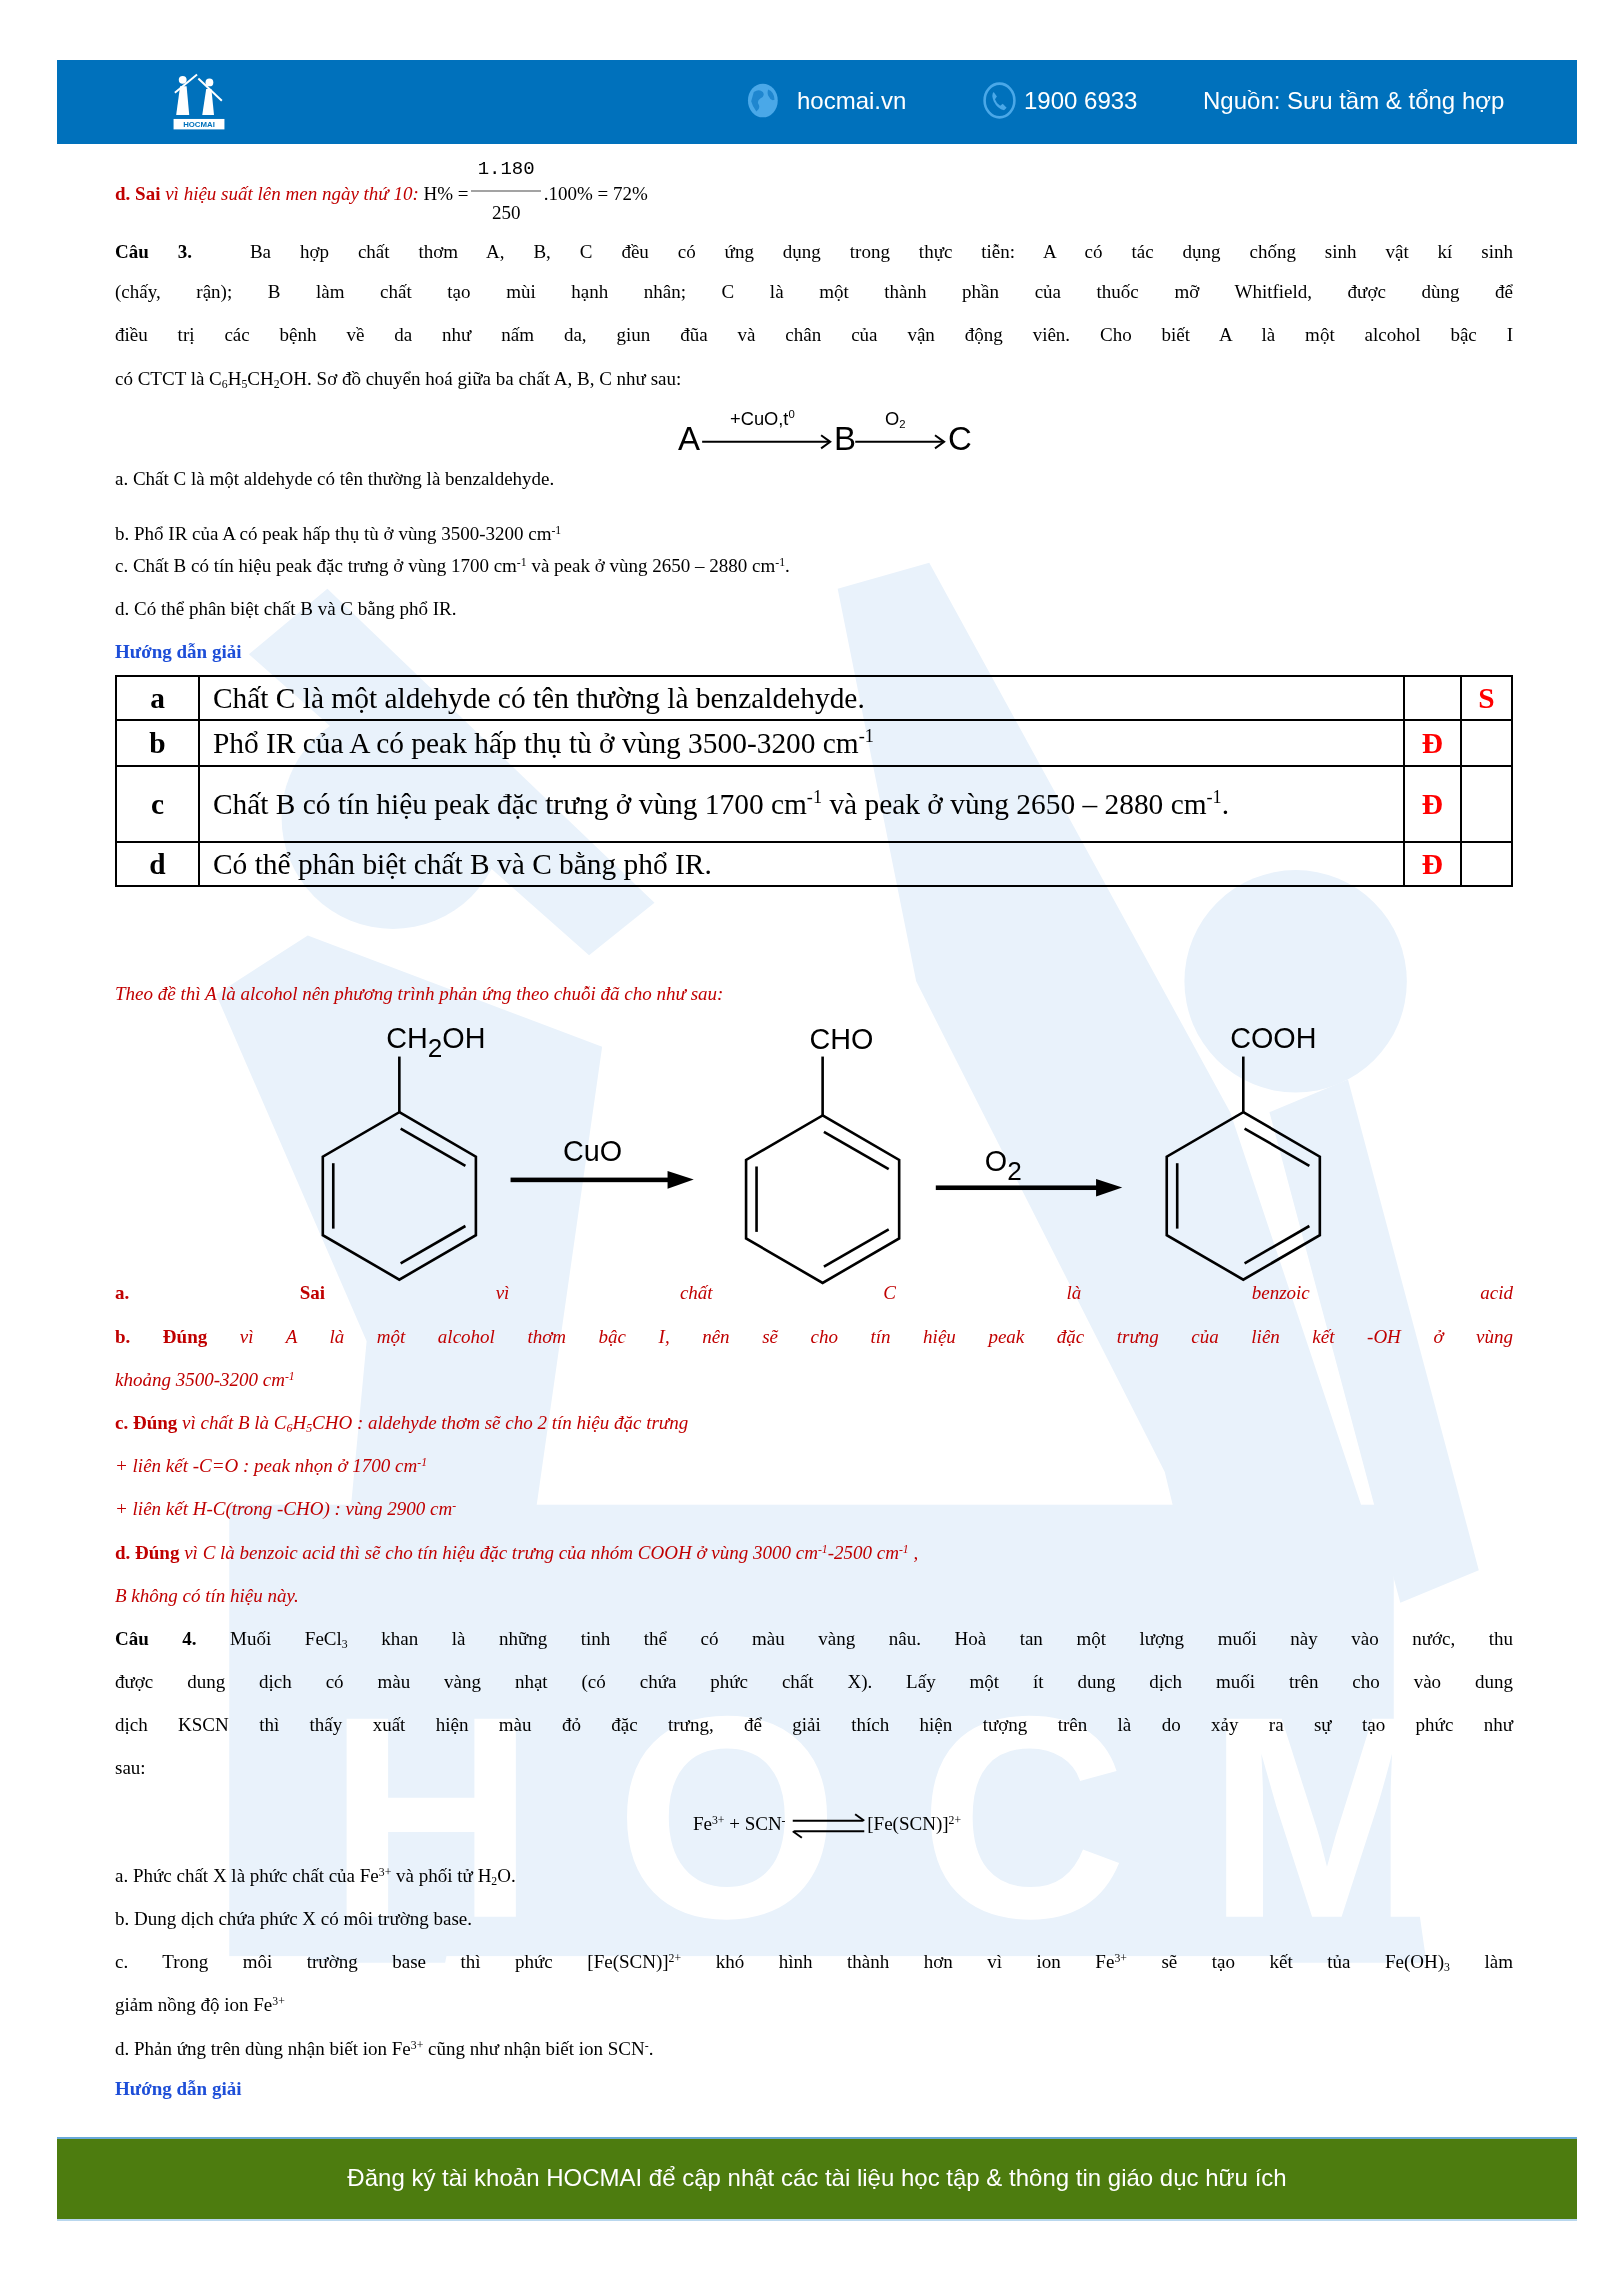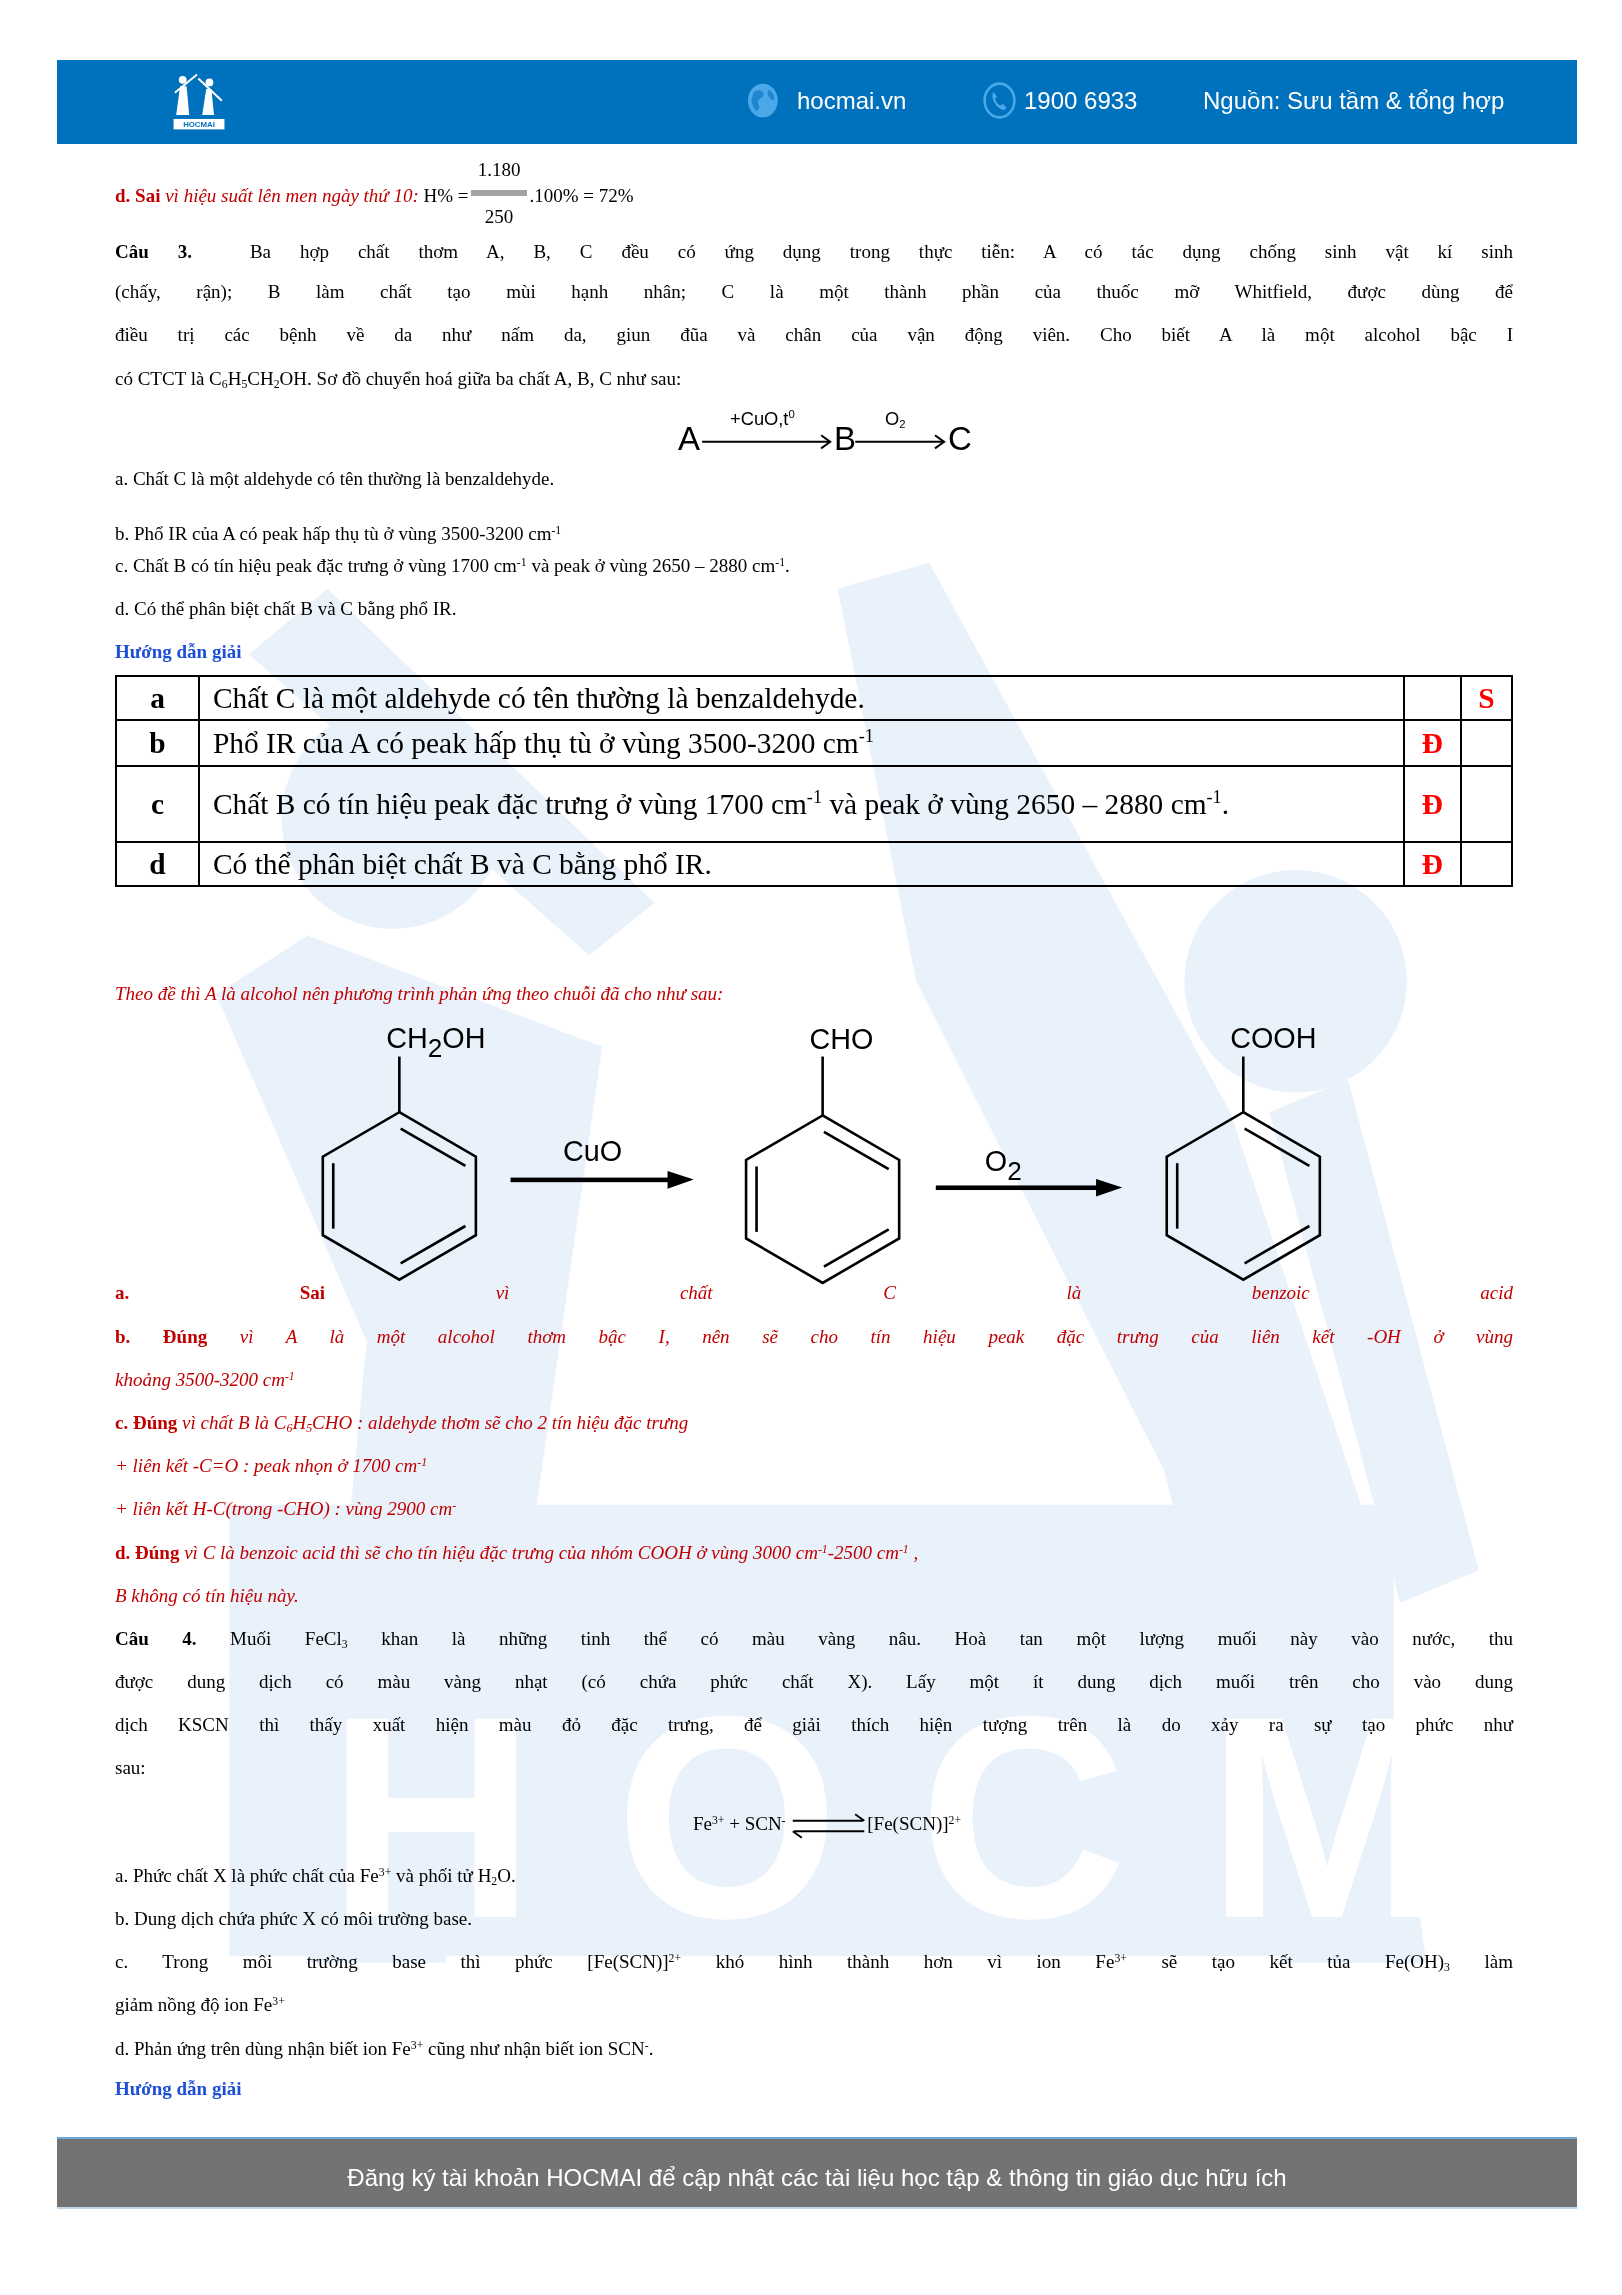--- a/index.html
+++ b/index.html
@@ -7,36 +7,36 @@
   body { position:relative; font-family:"Liberation Serif", serif; color:#000; }
 
   
   .watermark { position:absolute; left:0; top:0; width:1623px; height:2295px; z-index:0; pointer-events:none; }
 
   .header-bar { position:absolute; left:57px; top:60px; width:1520px; height:84px; background:#0071bc; z-index:2; }
   .header-bar .logo { position:absolute; left:115px; top:11.8px; width:54px; height:60px; }
   .header-bar .hdr-text { position:absolute; top:19.6px; font-family:"Liberation Sans", sans-serif; font-size:24px; color:#ffffff; line-height:42px; white-space:nowrap; }
   .header-bar .hdr-icon { position:absolute; top:19.6px; width:35px; height:41px; }
 
-  .footer-bar { position:absolute; left:57px; top:2137px; width:1520px; height:72px; background:#737373; z-index:2; border-top:2.6px solid #69a9d9; border-bottom:2.6px solid #b9d7ee; }
+  .footer-bar { position:absolute; left:57px; top:2137px; width:1520px; height:84px; background:#4d7c0f; z-index:2; border-top:2.6px solid #69a9d9; border-bottom:2.6px solid #b9d7ee; }
   .footer-bar .ftr-text { position:absolute; left:0; right:0; top:25px; text-align:center; font-family:"Liberation Sans", sans-serif; font-size:24px; color:#ffffff; white-space:nowrap; }
 
   .content { position:absolute; left:115px; top:0; width:1398px; z-index:3; }
   .line { position:absolute; left:0; width:1398px; font-size:19px; line-height:39px; white-space:nowrap; }
   .just { text-align:justify; text-align-last:justify; }
   .red { color:#c00000; }
   .red-i { color:#c00000; font-style:italic; }
   .bold { font-weight:bold; }
   .blue-heading { color:#1d4ed8; font-weight:bold; text-align:left; }
   sup, sub { font-size:0.62em; line-height:0; position:relative; }
   sup { vertical-align:0; top:-0.55em; }
   sub { vertical-align:0; top:0.25em; }
 
   .frac { display:inline-block; vertical-align:middle; text-align:center; margin:0 2.6px; position:relative; top:-5.2px; }
-  .frac .num { display:block; border-bottom:6px solid #a3a3a3; padding:0 6.5px; line-height:41px; }
+  .frac .num { display:block; border-bottom:2px solid #a3a3a3; padding:0 6.5px; line-height:41px;font-family:Liberation Mono, monospace; }
   .frac .den { display:block; line-height:41px; }
 
   .scheme { position:absolute; font-family:"Liberation Sans", sans-serif; font-size:30px; }
 
   table.answer { position:absolute; left:0; top:675px; width:1398px; border-collapse:collapse; font-size:29.4px; z-index:3; }
   table.answer td, table.answer th { border:2px solid #000; padding:0 13px; line-height:37px; vertical-align:middle; }
   table.answer th { font-weight:bold; text-align:center; height:39px; }
   table.answer td.key { width:83px; text-align:center; font-weight:bold; }
   table.answer td.mark { text-align:center; font-weight:bold; color:#ff0000; }
   table.answer .col-dung { width:107px; }

